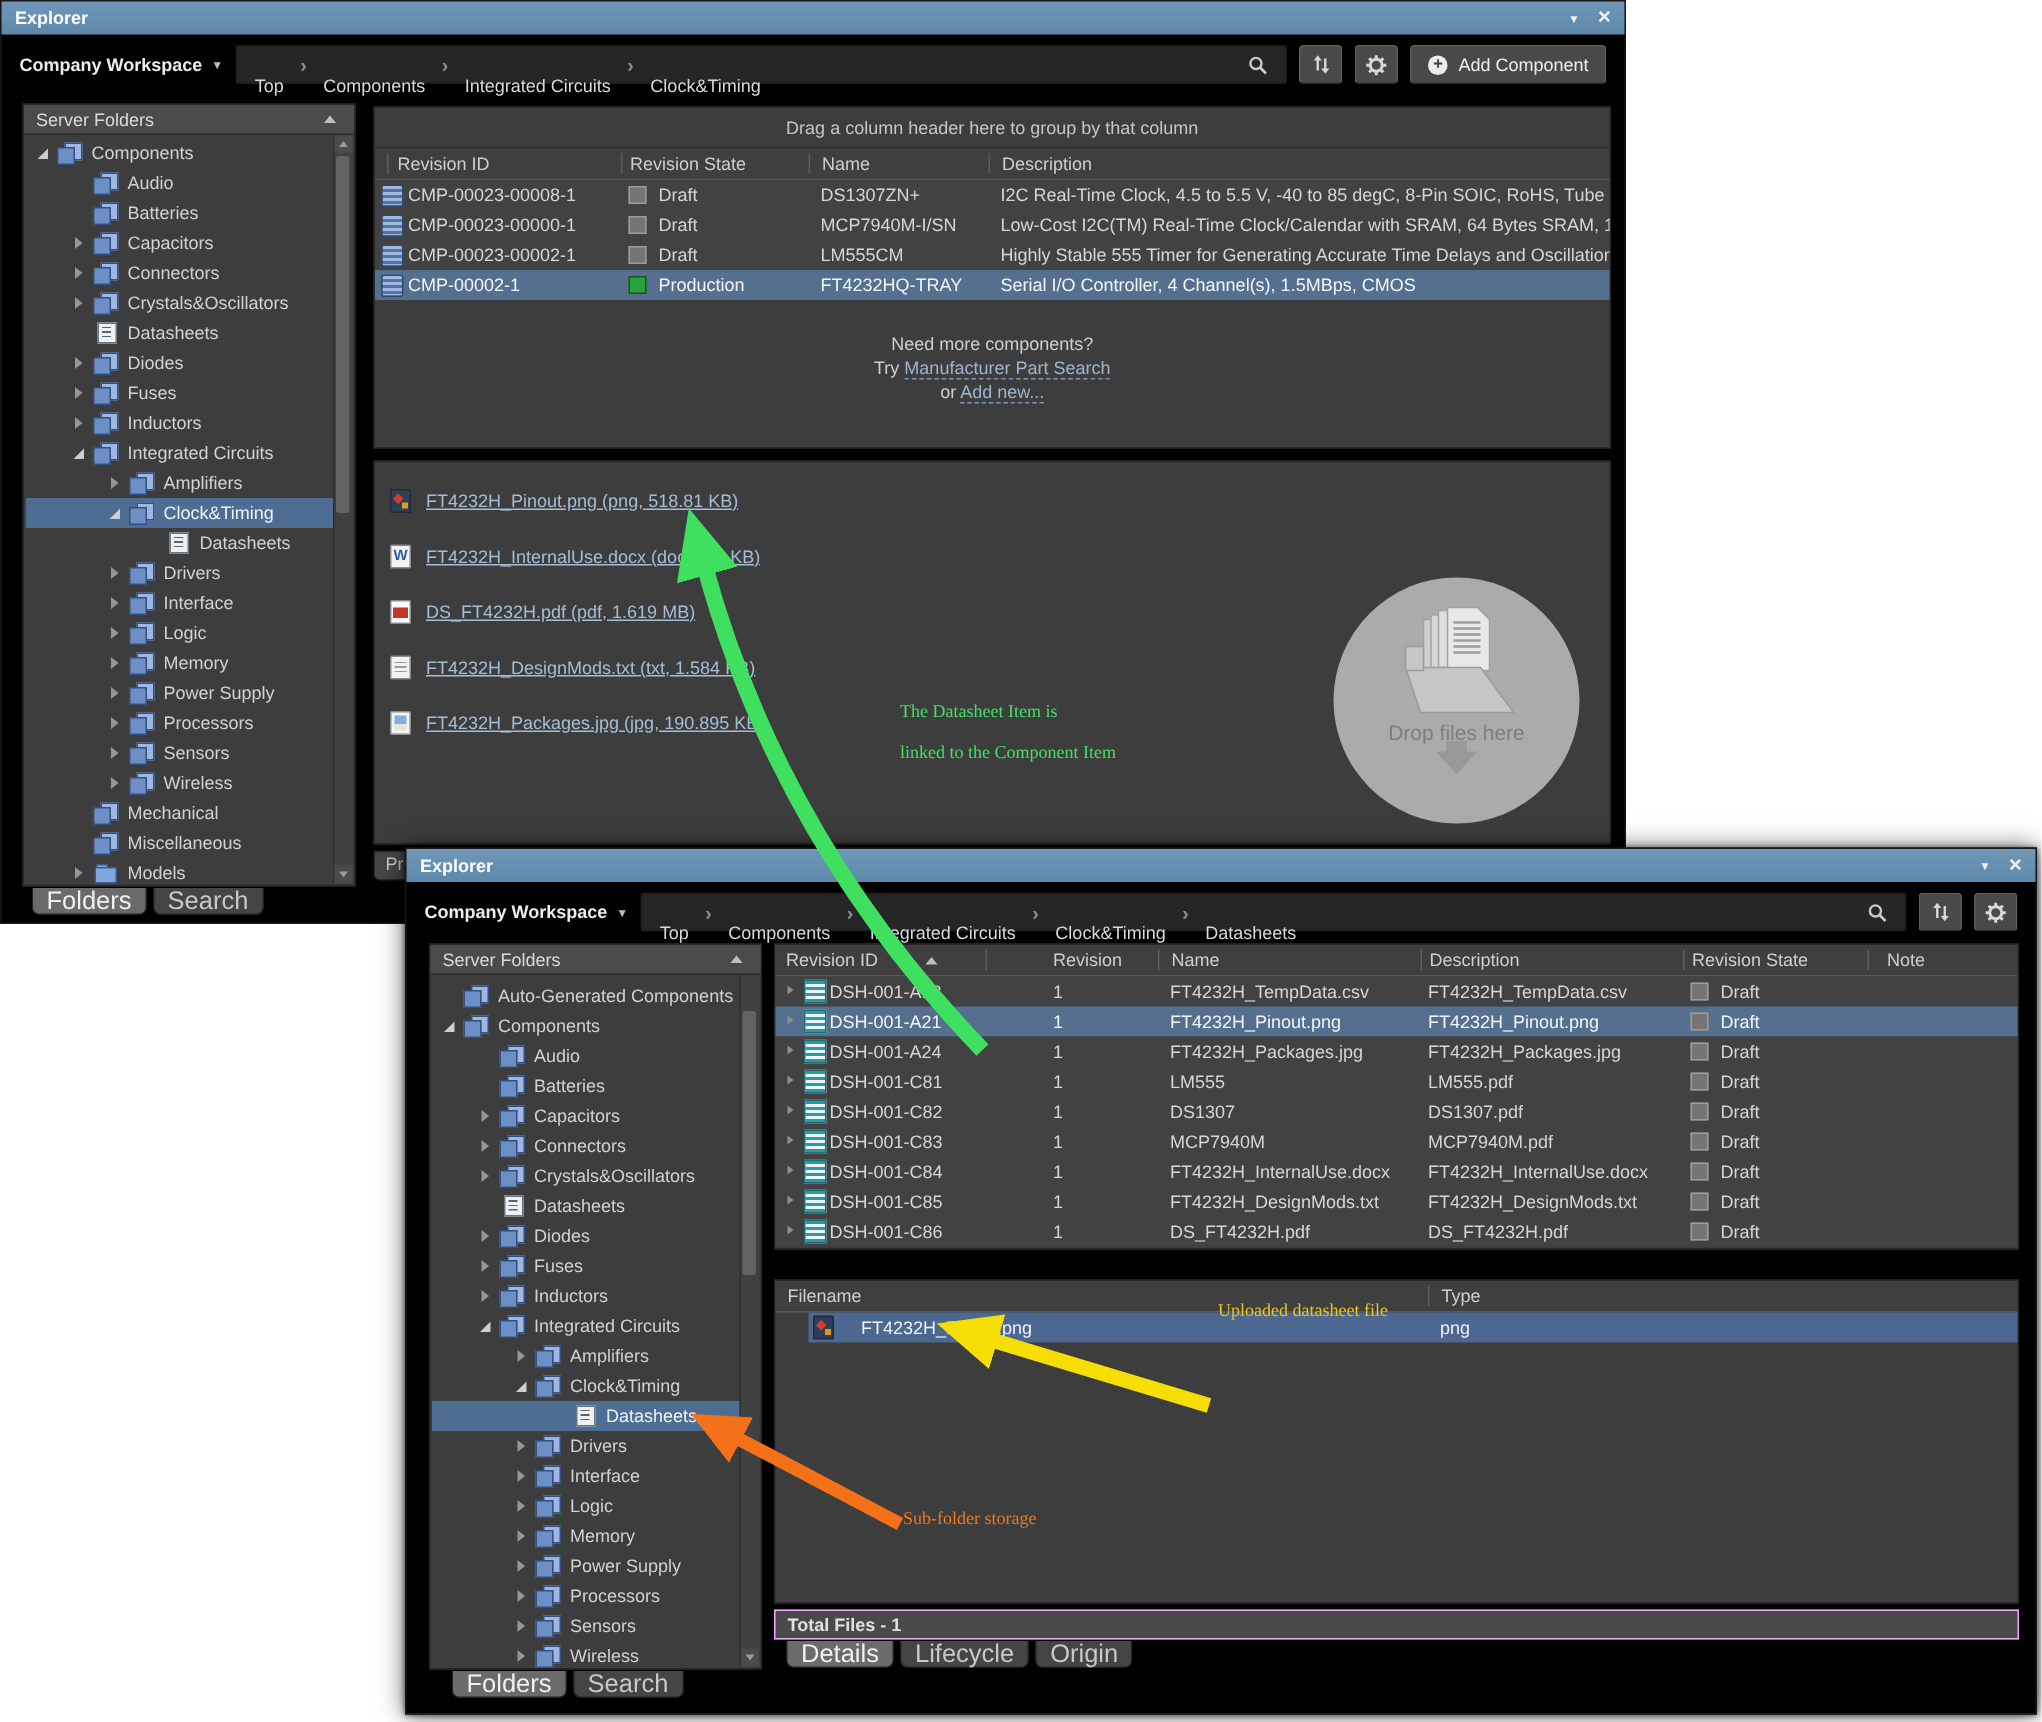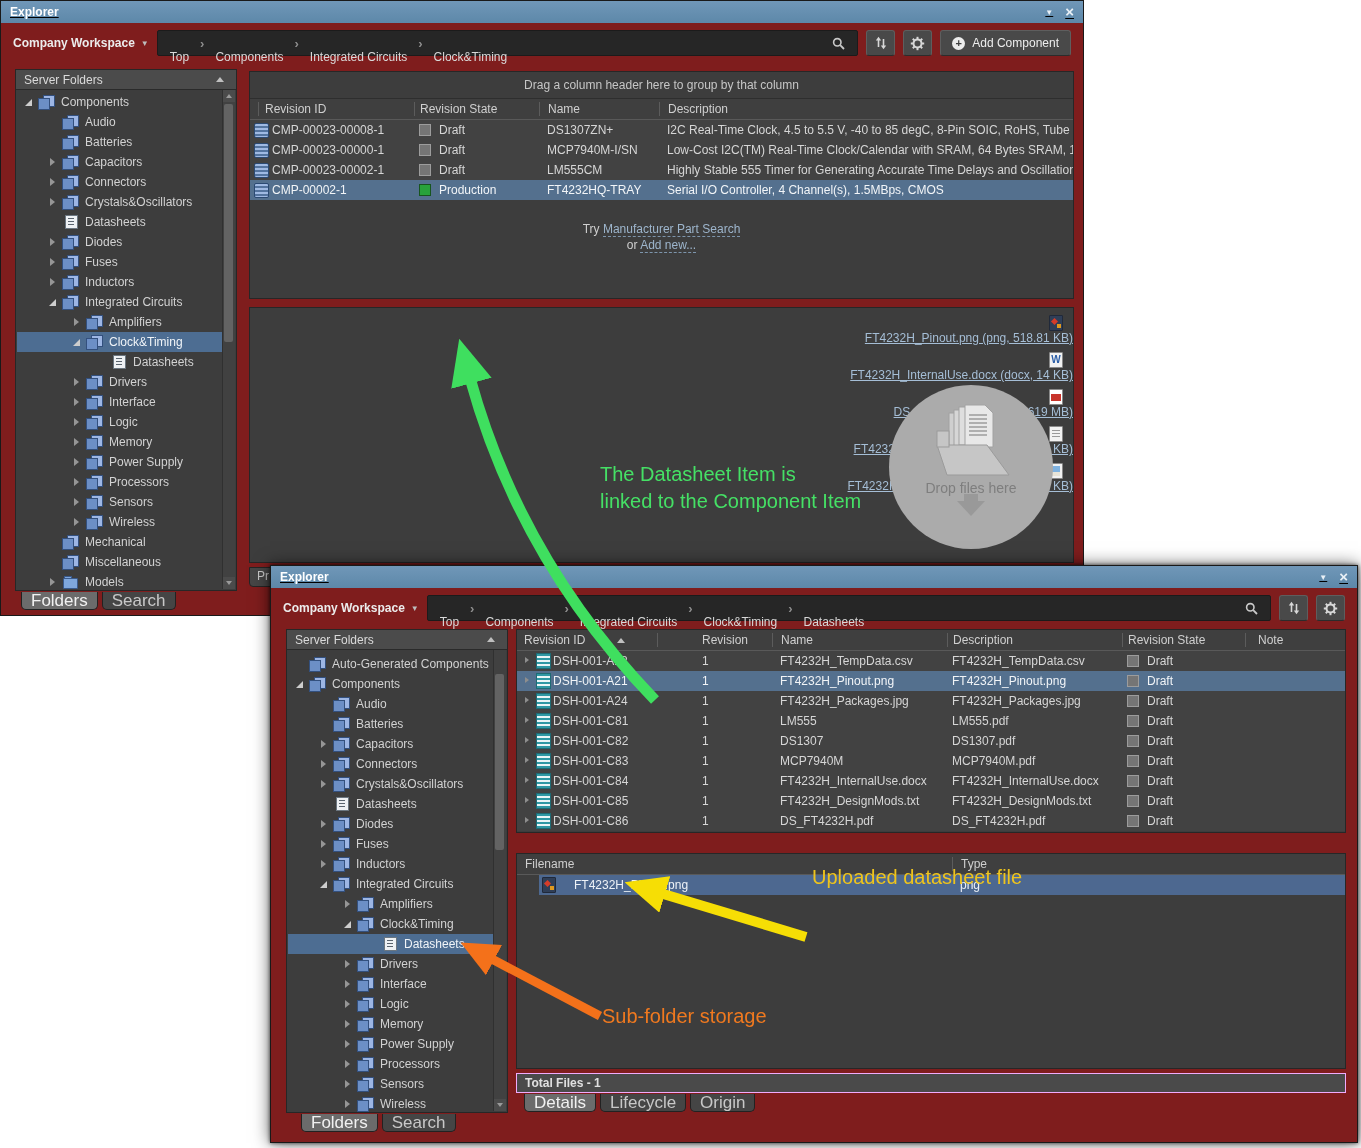--- a/index.html
+++ b/index.html
@@ -1,18 +1,18 @@
 <!DOCTYPE html>
 <html><head>
 <meta charset="utf-8">
 <style>
   html,body{margin:0;padding:0;}
   body{width:1361px;height:1148px;position:relative;background:#ffffff;
        font-family:"Liberation Sans",sans-serif;overflow:hidden;}
-  .window{position:absolute;background:#7f1d1d;border:1px solid #191919;box-sizing:border-box;text-decoration:underline;}
+  .window{position:absolute;background:#000000;border:1px solid #191919;box-sizing:border-box;}
   .titlebar{height:22px;background:linear-gradient(#7097b8,#5d88a9);color:#fff;
             display:flex;align-items:center;padding:0 9px;font-size:12px;font-weight:bold;}
   .tb-controls{margin-left:auto;display:flex;gap:12px;align-items:center;color:#e9f0f6;}
   .tb-caret{font-size:8px;cursor:pointer;}
   .tb-close{font-size:15px;font-weight:bold;line-height:12px;cursor:pointer;}
   .toolbar{position:absolute;left:0;right:0;top:26px;height:32px;display:flex;align-items:center;
            padding:0 12px;gap:8px;box-sizing:border-box;}
   .ws-label{color:#ececec;font-weight:bold;font-size:12px;white-space:nowrap;display:flex;gap:6px;align-items:center;}
   .ws-caret{color:#bdbdbd;font-size:8px;}
   .crumbbar{flex:1;background:#262626;border:1px solid #1b1b1b;border-radius:2px;height:24px;
@@ -96,21 +96,21 @@
   .fh2{width:115px;padding-left:44px;} .fh3{width:175px;padding-left:8px;} .fh4{width:175px;padding-left:5px;}
   .fh5{width:123px;padding-left:5px;} .fh6{flex:1;padding-left:12px;}
   .fc0{width:36px;padding-left:4px;} .fc1{width:104px;} .fc2{width:115px;padding-left:45px;}
   .fc3{width:175px;padding-left:8px;} .fc4{width:175px;padding-left:5px;} .fc5{width:123px;} .fc6{flex:1;padding-left:12px;}
   .fh1 .sort-up{margin-left:auto;margin-right:32px;}
   
   .more{margin-top:21px;text-align:center;font-size:12px;color:#cfcfcf;line-height:16px;}
   .dlink{color:#9db5cc;border-bottom:1px dashed #7d95ac;cursor:pointer;}
   
   .files{padding-top:7px;}
-  .file-row{height:37px;display:flex;align-items:flex-end;padding-left:10px;flex-direction:column;}
+  .file-row{height:37px;display:flex;align-items:center;padding-left:10px;}
   .filelink{color:#a5bed6;text-decoration:underline;font-size:12px;cursor:pointer;}
   .ft{width:14px;height:16px;margin-right:10px;position:relative;background:#f2f2f2;border:1px solid #8a8a8a;
       border-radius:1px;flex:none;box-sizing:border-box;}
   [data-type="png"] .ft{background:#2f3e57;border-color:#20293a;}
   [data-type="png"] .ft::before{content:"";position:absolute;left:2px;top:3px;width:5px;height:5px;background:#d43c2a;transform:rotate(45deg);}
   [data-type="png"] .ft::after{content:"";position:absolute;right:1px;bottom:2px;width:4px;height:4px;background:#e0991e;}
   [data-type="docx"] .ft::before{content:"W";position:absolute;left:0;right:0;top:1px;text-align:center;
       color:#2b5ea7;font-weight:bold;font-size:10px;}
   [data-type="pdf"] .ft{background:#fff;}
   [data-type="pdf"] .ft::before{content:"";position:absolute;left:1px;right:1px;top:4px;height:7px;background:#c8342b;}
@@ -132,21 +132,21 @@
   .fn-row{height:20px;display:flex;align-items:center;margin-left:22px;background:#4d6890;color:#eef2f7;
           font-size:12px;cursor:pointer;}
   .fn-name{display:flex;align-items:center;gap:8px;width:413px;padding-left:3px;box-sizing:border-box;}
   .fn-type{padding-left:8px;}
   .statusbar{position:absolute;background:#4a4a4a;border:1px solid #f0abfc;color:#e0e0e0;font-weight:bold;
              font-size:12px;display:flex;align-items:center;padding:0 8px;box-sizing:border-box;}
   .clip-tab{position:absolute;left:248px;top:566px;width:26px;height:18px;background:#464646;border:1px solid #252525;
             border-radius:0 0 4px 4px;color:#c9c9c9;font-size:12px;line-height:17px;padding-left:7px;overflow:hidden;}
   
   .overlay{position:absolute;left:0;top:0;z-index:60;pointer-events:none;}
-  .ann{position:absolute;z-index:61;font-size:20px;pointer-events:none;white-space:nowrap;}
+  .ann{position:absolute;z-index:61;font-size:12px;pointer-events:none;white-space:nowrap;font-family:Liberation Serif, serif;}
   .ann-green{left:600px;top:461px;color:#45e065;line-height:27px;}
   .ann-yellow{left:812px;top:866px;color:#eec41d;}
   .ann-orange{left:602px;top:1005px;color:#f0791f;}
   .front-shadow{box-shadow:0 0 16px rgba(0,0,0,.6),0 0 4px rgba(0,0,0,.7);}
   .icon-svg{display:block;}
 </style>
 </head>
 <body>
 
 <div class="window" style="left:0;top:0;width:1084px;height:616px;">
@@ -405,20 +405,21 @@
           <span class="bc1">CMP-00002-1</span>
           <span class="bc2">
             <span class="state"></span>
             <span>Production</span>
           </span>
           <span class="bc3">FT4232HQ-TRAY</span>
           <span class="bc4">Serial I/O Controller, 4 Channel(s), 1.5MBps, CMOS</span>
         </div>
       </div>
     <div class="more">
+      <div>Need more components?</div>
       <div><span>Try</span> <span class="dlink">Manufacturer Part Search</span></div>
       <div><span>or</span> <span class="dlink">Add new...</span></div>
     </div>
   </div>
 
   <div class="panel files" style="left:248px;top:306px;width:825px;height:256px;">
 
   <div class="file-row" data-type="png">
         <span class="ft"></span>
         <span class="filelink">FT4232H_Pinout.png (png, 518.81 KB)</span>

